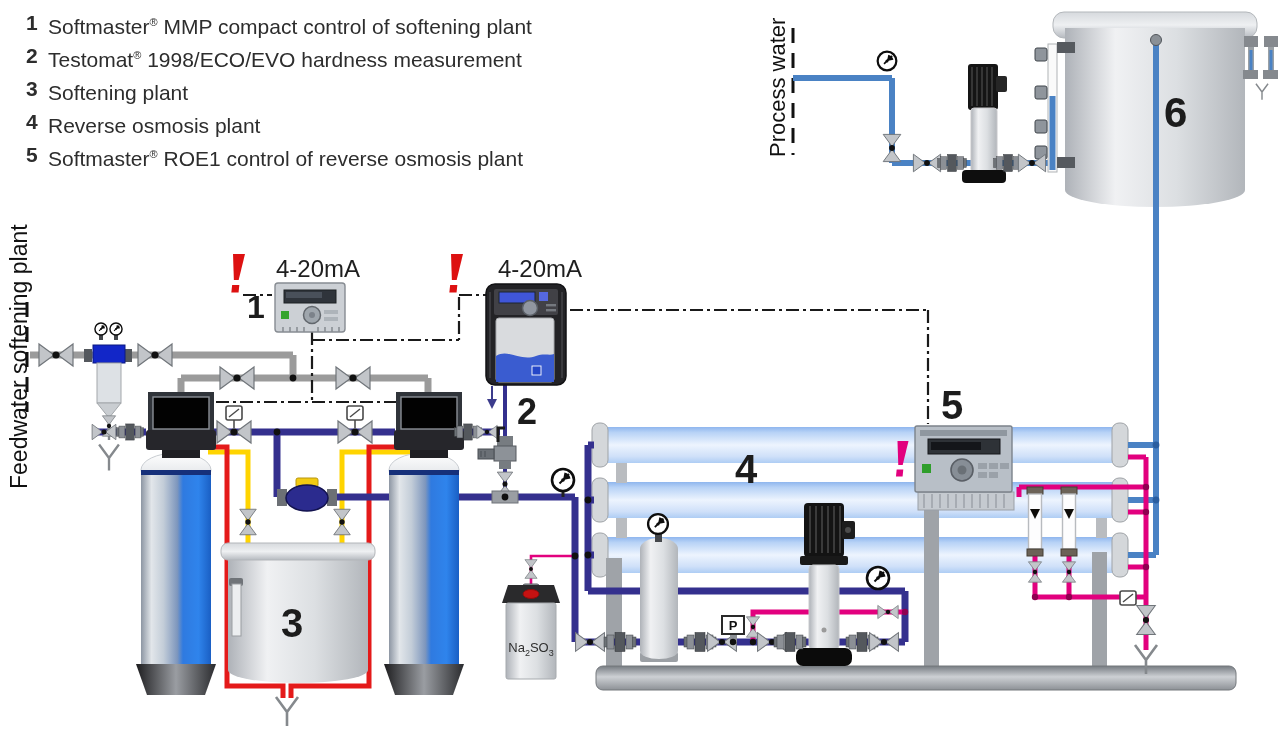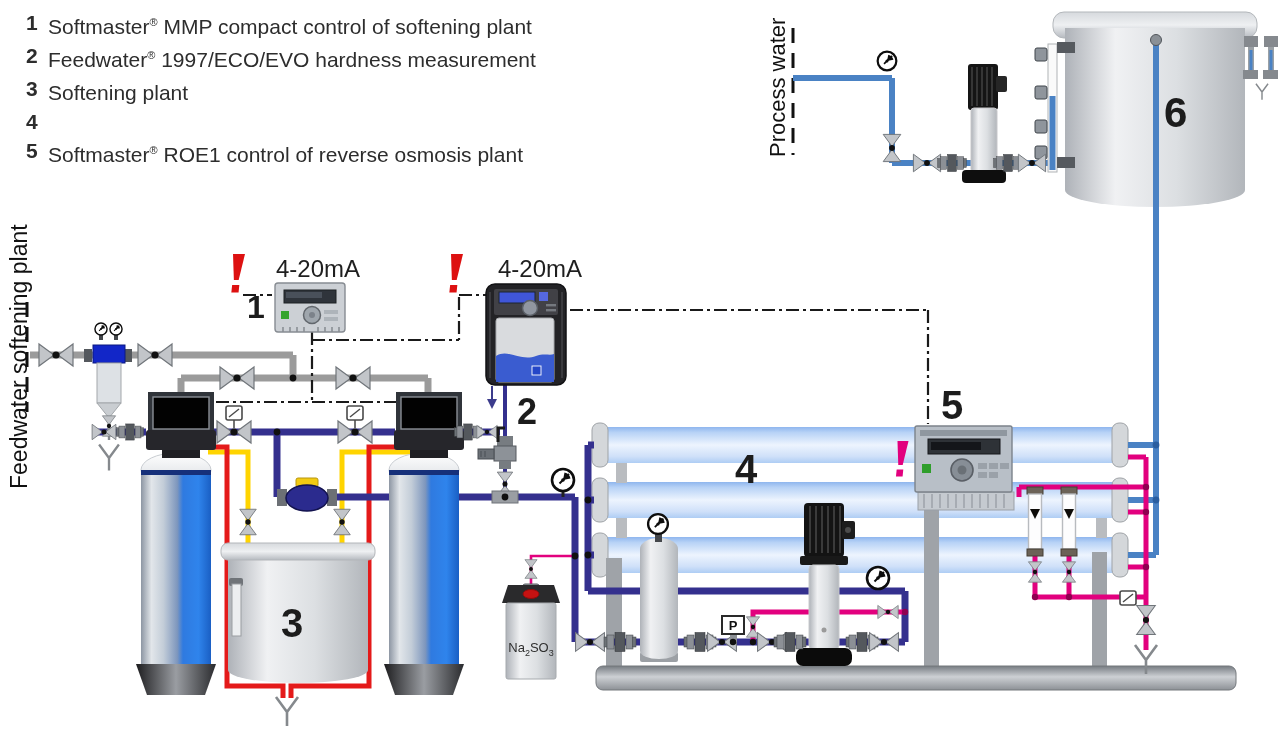--- a/index.html
+++ b/index.html
@@ -494,28 +494,29 @@
   </g>
 </svg>
 
 <div class="legend">
   <div class="lrow">
     <span class="lnum">1</span>
     <span class="ltext"><span>Softmaster</span><sup>®</sup><span> MMP compact control of softening plant</span></span>
   </div>
   <div class="lrow">
     <span class="lnum">2</span>
-    <span class="ltext"><span>Feedwater</span><sup>®</sup><span> 1997/ECO/EVO hardness measurement</span></span>
+    <span class="ltext"><span>Testomat</span><sup>®</sup><span> 1998/ECO/EVO hardness measurement</span></span>
   </div>
   <div class="lrow">
     <span class="lnum">3</span>
     <span class="ltext"><span></span><sup></sup><span>Softening plant</span></span>
   </div>
   <div class="lrow">
     <span class="lnum">4</span>
+    <span class="ltext"><span></span><sup></sup><span>Reverse osmosis plant</span></span>
   </div>
   <div class="lrow">
     <span class="lnum">5</span>
     <span class="ltext"><span>Softmaster</span><sup>®</sup><span> ROE1 control of reverse osmosis plant</span></span>
   </div>
 </div>
 
 <div class="vlabel" id="feedwater">Feedwater softening plant</div>
 <div class="vlabel" id="processwater">Process water</div>
 

